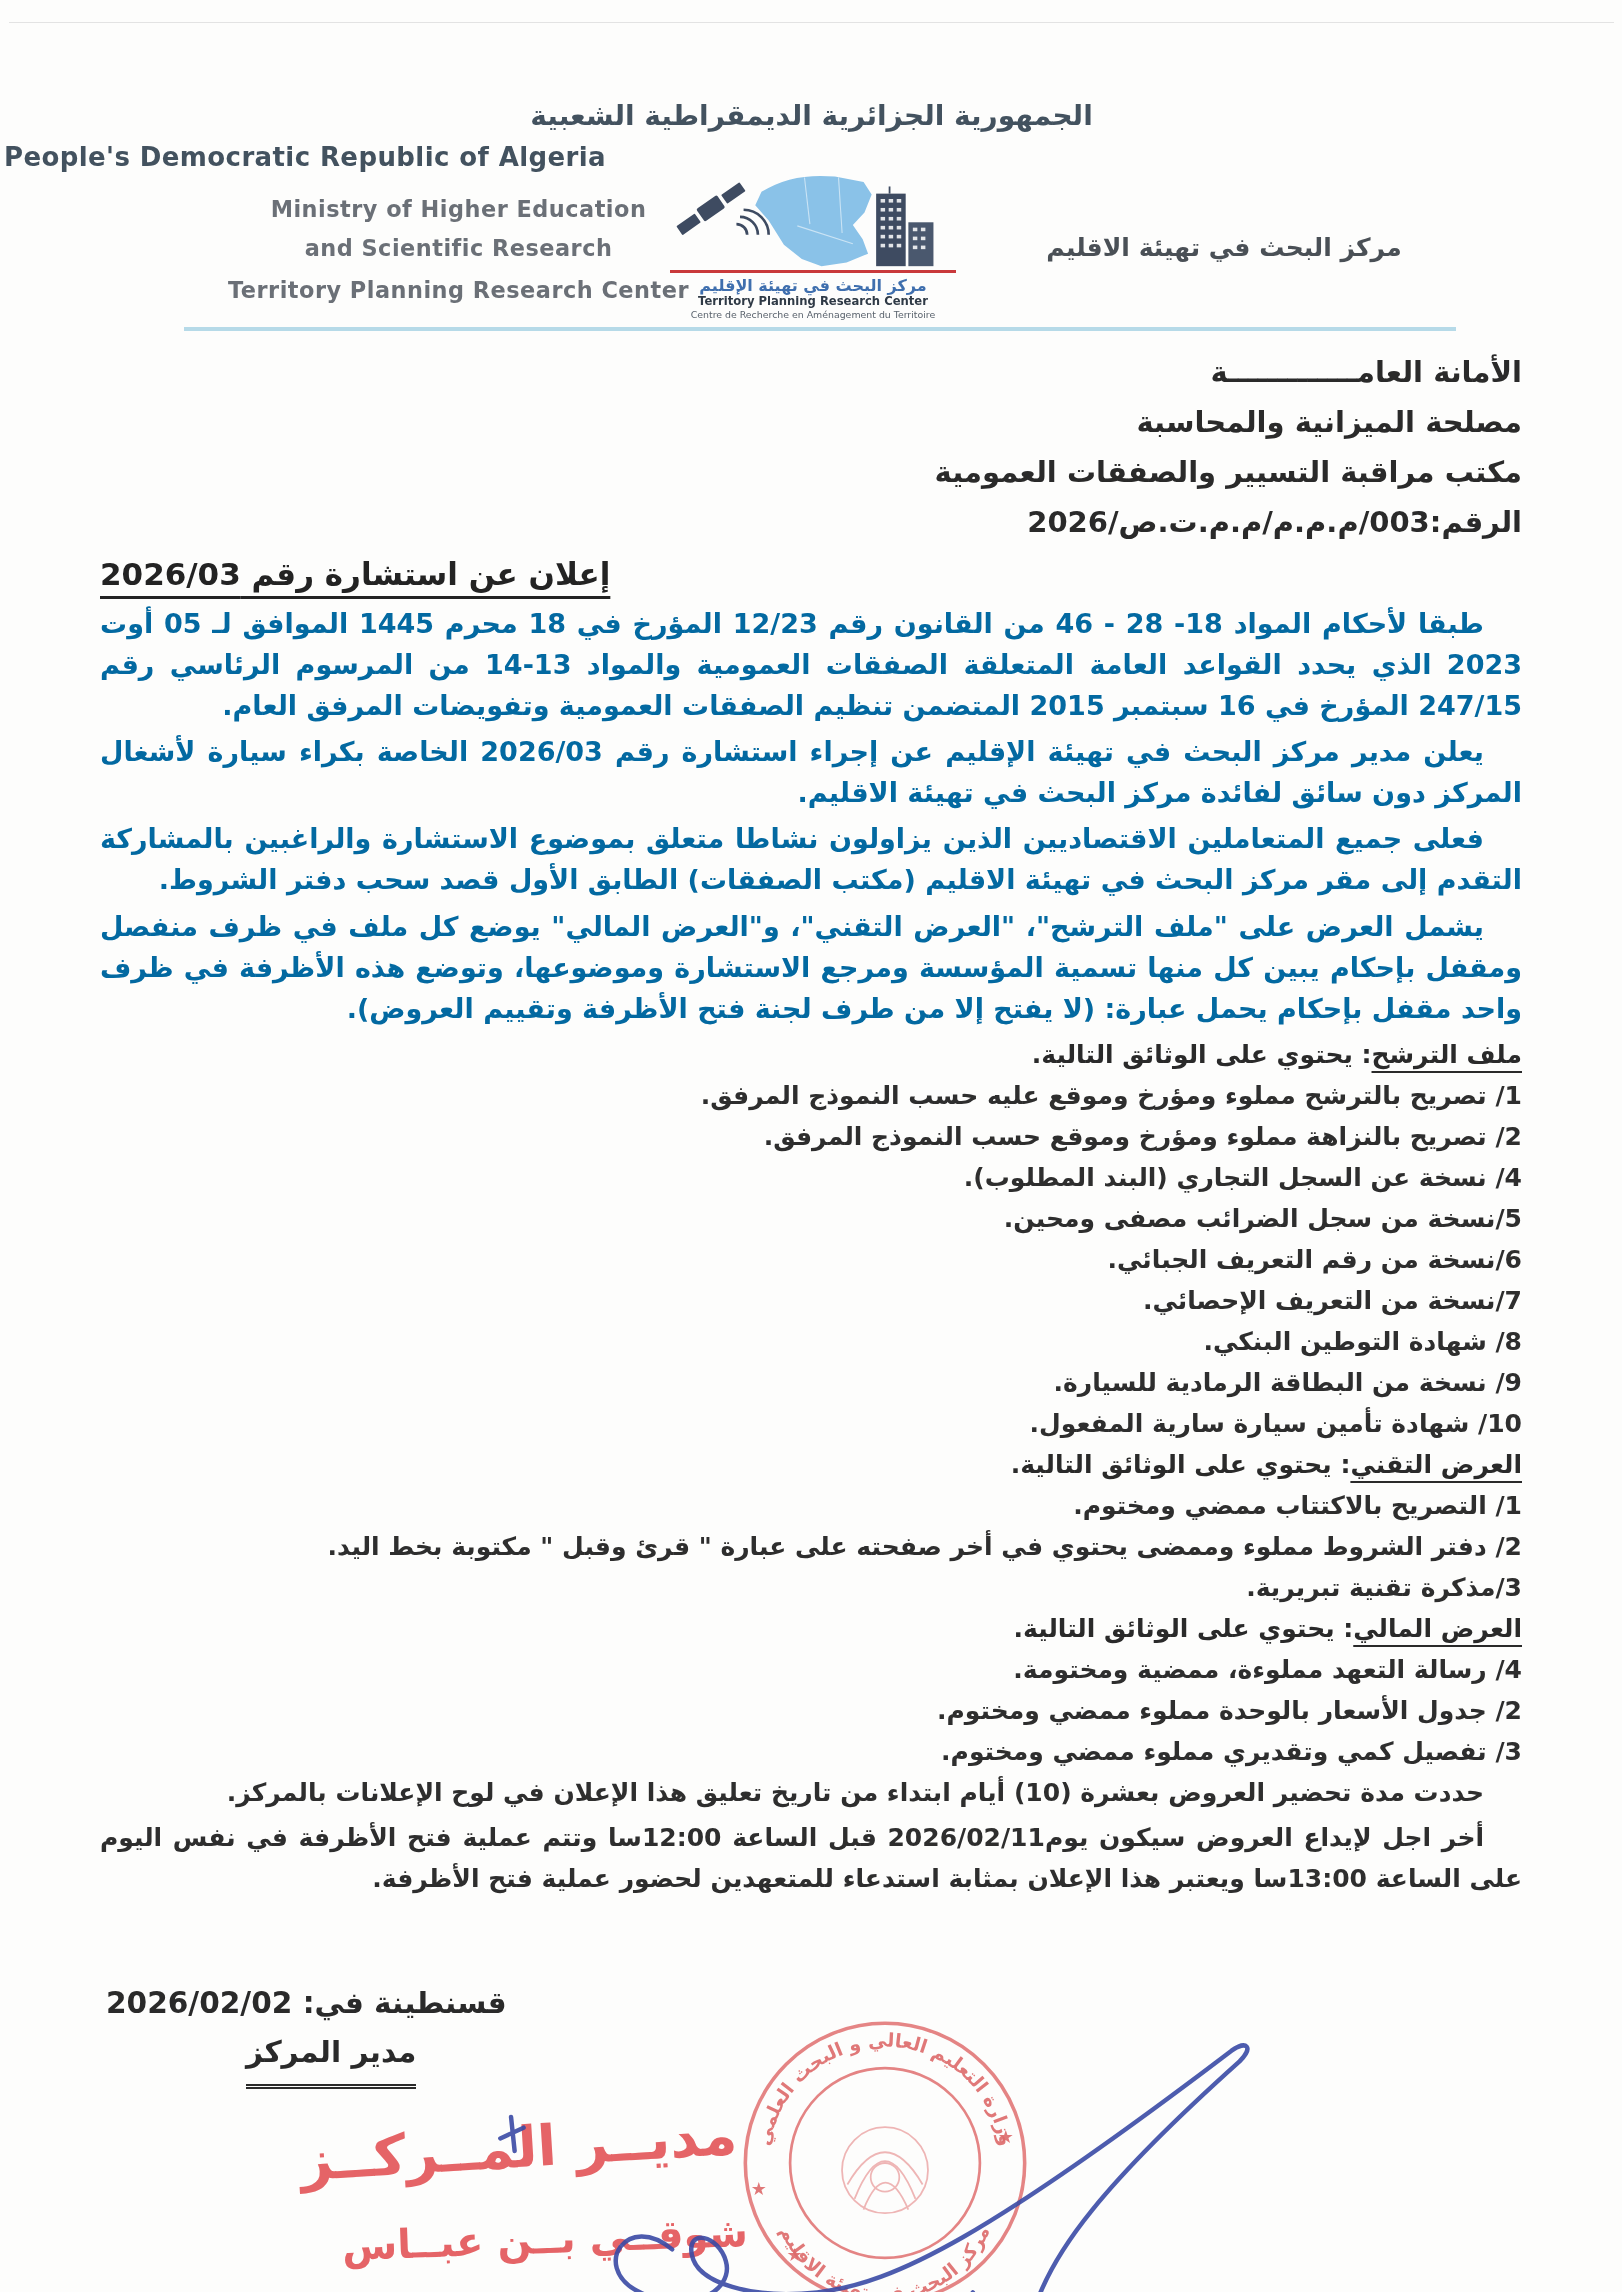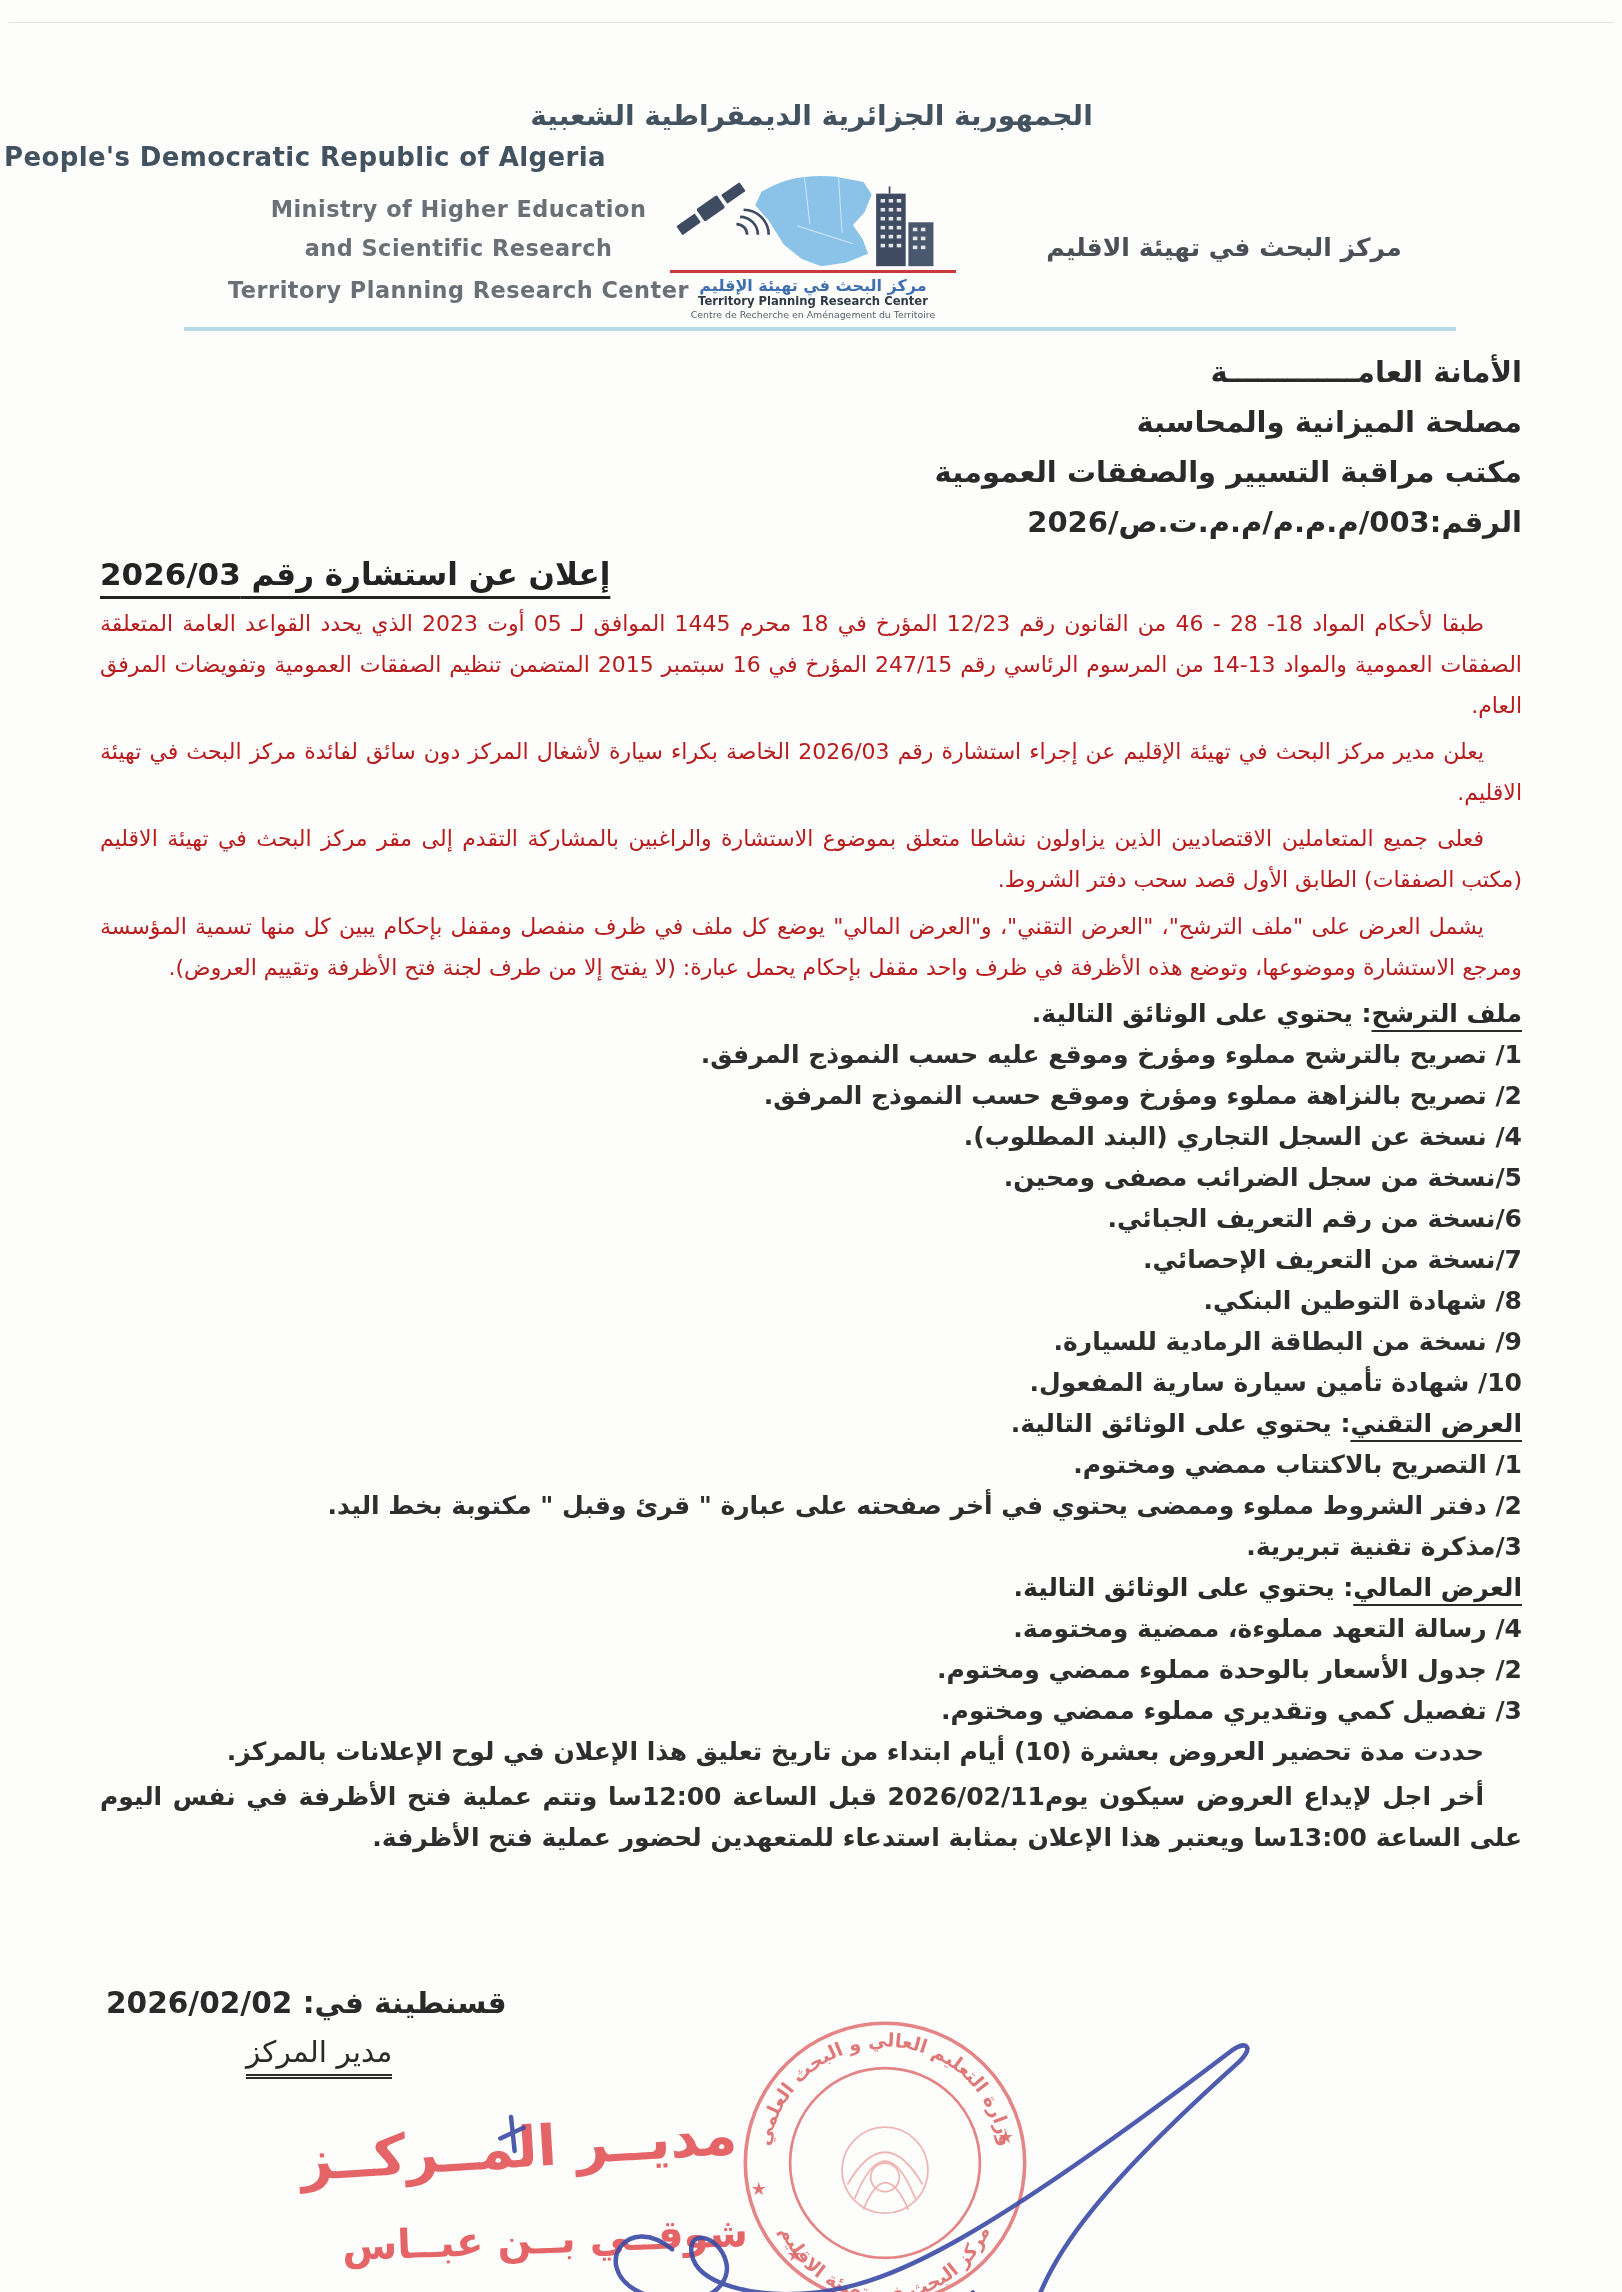--- a/index.html
+++ b/index.html
@@ -29,33 +29,33 @@
   .logo-en{font-size:11.6px;font-weight:bold;color:#2f3a46;line-height:13.4px;}
   .logo-fr{font-size:9.4px;color:#5a636d;line-height:11.6px;}
 
   .header-sep{position:absolute;top:327px;left:184px;width:1272px;height:3.6px;background:#b6dae8;}
 
   
   .content{position:absolute;top:347px;left:100px;width:1422px;direction:rtl;}
   .office-line{font-size:29px;font-weight:bold;line-height:50px;text-align:right;color:#2a2a2a;}
   .doc-title{text-align:left;font-size:31px;font-weight:bold;margin:9px 0 10.7px;color:#232323;}
   .doc-title span{text-decoration:underline;text-decoration-thickness:2.7px;text-underline-offset:10.7px;}
-  .para{font-size:22px;font-weight:normal;line-height:41px;margin:0 0 5.4px;
-    text-align:justify;text-align-last:right;text-indent:38px;color:#b91c1c;}
+  .para{font-size:27px;font-weight:bold;line-height:41px;margin:0 0 5.4px;
+    text-align:justify;text-align-last:right;text-indent:38px;color:#0369a1;}
   .sec-head{font-size:25px;font-weight:bold;line-height:41px;text-align:right;color:#2a2a2a;}
   .sec-head .u{text-decoration:underline;text-decoration-thickness:2.2px;text-underline-offset:8px;}
   .item{font-size:25px;font-weight:bold;line-height:41px;color:#2e2e2e;}
   .closing{font-size:25px;font-weight:bold;line-height:41px;margin:0 0 3.6px;
     text-align:justify;text-align-last:right;text-indent:38px;color:#2e2e2e;}
 
   
   .footer-date{position:absolute;top:1986px;left:106px;font-size:29.6px;font-weight:bold;
     direction:rtl;color:#2a2a2a;}
-  .signer-title{position:absolute;top:2035px;left:246px;font-size:29.6px;font-weight:normal;
-    color:#2a2a2a;border-bottom:5.4px double #2a2a2a;padding-bottom:5px;direction:rtl;text-align:right;}
+  .signer-title{position:absolute;top:2035px;left:246px;font-size:29.6px;font-weight:bold;
+    color:#2a2a2a;border-bottom:5.4px double #2a2a2a;padding-bottom:15px;direction:rtl;text-align:right;}
   .stamp-title{position:absolute;top:2115px;left:300px;font-size:56px;font-weight:bold;
     color:#e4585b;transform:rotate(-3.5deg);letter-spacing:1.8px;opacity:.92;direction:rtl;z-index:2;}
   .stamp-name{position:absolute;top:2216px;left:342px;font-size:40px;font-weight:bold;
     color:#e4585b;transform:rotate(-2deg);opacity:.92;direction:rtl;z-index:2;}
   .round-stamp{position:absolute;top:2009px;left:731px;z-index:3;}
   .signature{position:absolute;top:1997px;left:466px;z-index:4;}
 </style>
 </head>
 <body>
 

